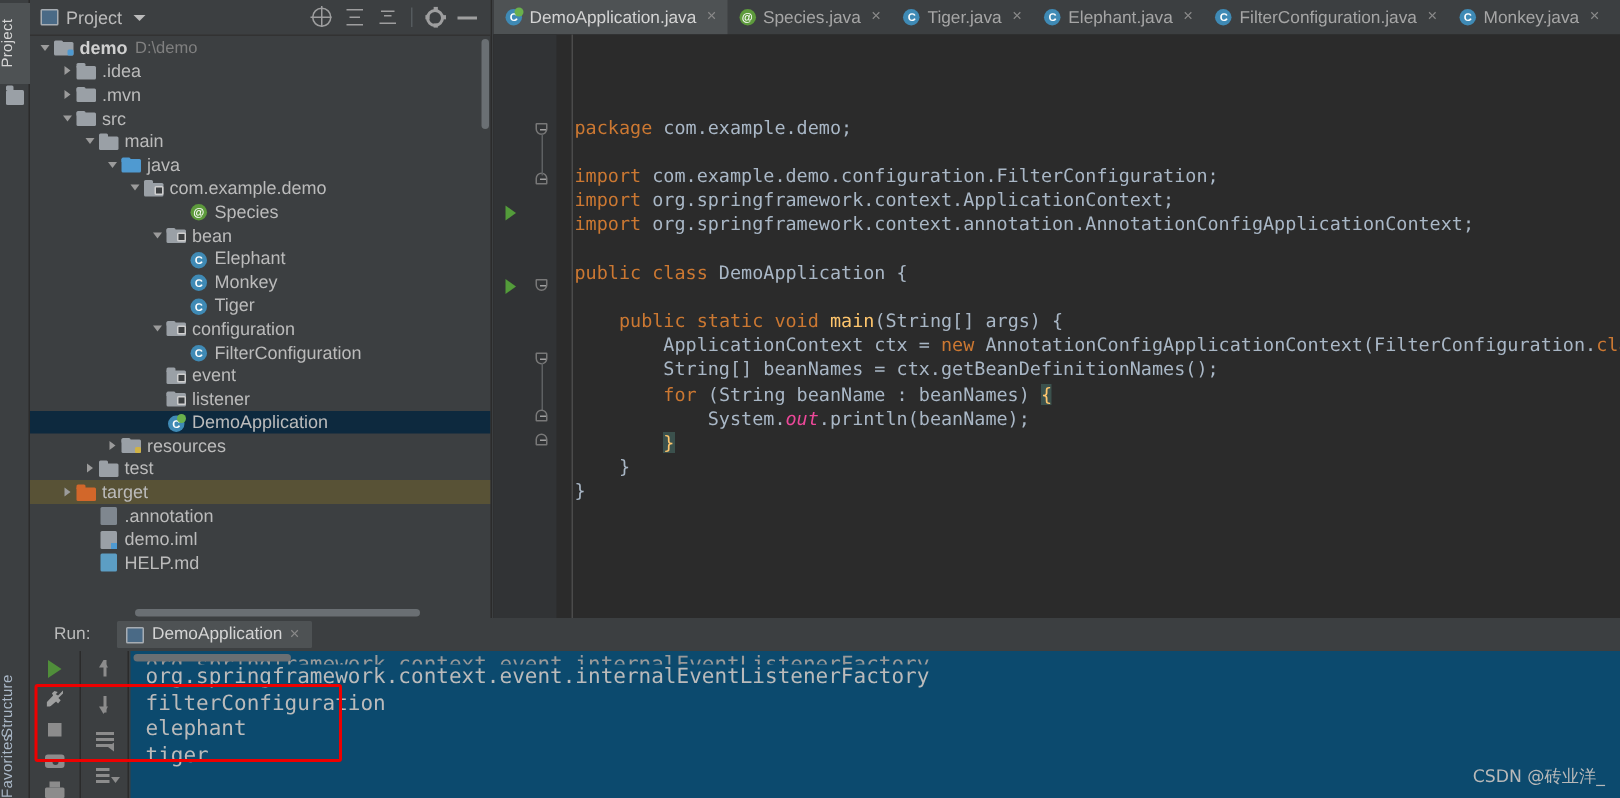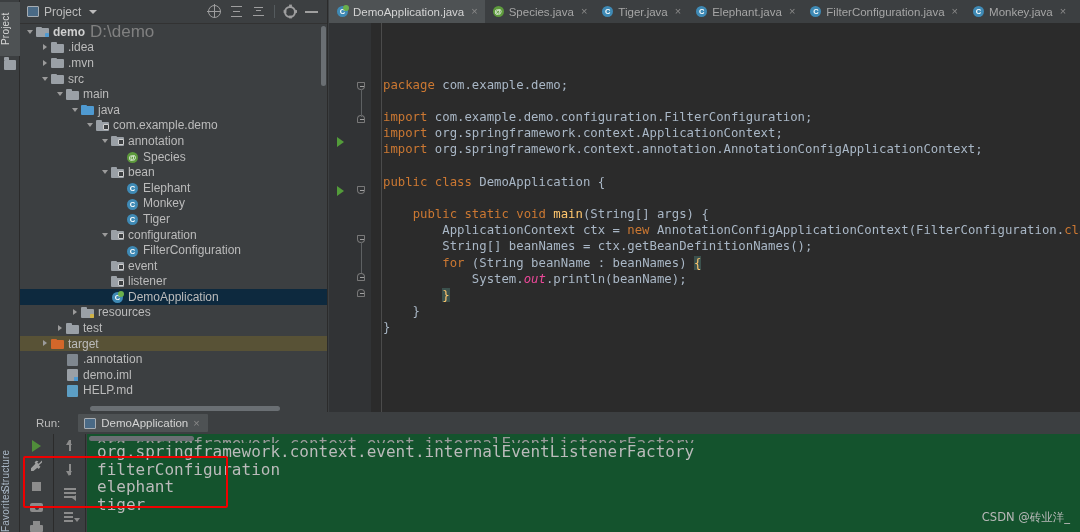--- a/index.html
+++ b/index.html
@@ -128,21 +128,21 @@
   .fileico { width:11px; height:12px; background:#a8aeb4; border-radius:1px; margin-left:1px; }
   .fileico.git { background:#7f878f; }
   .fileico.iml { background:#9aa0a6; }
   .fileico.iml::after { content:""; position:absolute; right:0; bottom:0; width:4px;height:4px;background:#4f9ad1;}
   .fileico.md { background:#5c9ec4; }
   .fileico.md::after { content:""; position:absolute; left:1px; bottom:1px; font-size:4px;color:#fff;}
   .fileico.sh { background:#6d7279; }
   .fileico.sh::after { content:""; position:absolute; left:2px; top:3px; border-left:4px solid #cfcfcf; border-top:3px solid transparent; border-bottom:3px solid transparent;}
   .tlabel { color: #bbbbbb; }
   .tlabel.b { font-weight: bold; color: #d0d0d0; }
-  .tpath { color: #808080; margin-left: 5px; font-size: 17px; }
+  .tpath { color: #808080; margin-left: 5px; font-size: 11px; }
   .tree-scroll {
     position:absolute; right:1px; top:2px; width:5px; height:60px;
     background:#6a6f73; border-radius:3px;
   }
   .tree-hscroll {
     position:absolute; left:70px; bottom:1px; width:190px; height:5px;
     background:#6a6f73; border-radius:3px;
   }
 
   
@@ -265,22 +265,22 @@
     box-shadow:0 4px 0 #9a9a9a, 0 8px 0 #9a9a9a;}
   .ic-wrap::after { content:""; position:absolute; left:9px; top:9px; width:0;height:0;
     border-right:4px solid #9a9a9a; border-top:3px solid transparent; border-bottom:3px solid transparent;}
   .ic-scroll::before { content:""; position:absolute; left:1px; top:2px; width:9px;height:1.5px;background:#9a9a9a;
     box-shadow:0 4px 0 #9a9a9a, 0 8px 0 #9a9a9a;}
   .ic-scroll::after { content:""; position:absolute; left:11px; top:8px; width:0;height:0;
     border-top:4px solid #9a9a9a; border-left:3px solid transparent; border-right:3px solid transparent;}
 
   .console {
     position: absolute; left: 67px; top: 0; right: 0; bottom: 0;
-    background: #14532d; overflow: hidden;
-    font-family: "DejaVu Sans Mono", monospace; font-size: 16px;
+    background: #0c4a6e; overflow: hidden;
+    font-family: "DejaVu Sans Mono", monospace; font-size: 14px;
     line-height: 17.5px; color: #bbbbbb; padding: 1px 0 0 10px;
   }
   .cline { height: 17.5px; white-space: pre; }
   .cline.clipped { height: 8px; overflow: hidden; color: #9a9a9a; }
   .hlbox {
     position: absolute; left: 3px; top: 22px; width: 205px; height: 52px;
     border: 2.5px solid #ee0000; border-radius: 2px; pointer-events: none;
   }
   .con-scroll {
     position:absolute; left:2px; top:2px; width:105px; height:5px;
@@ -390,28 +390,20 @@
           </span>
           <span class="tlabel">java</span>
         </div>
         <div class="trow">
           <span style="display:inline-block;width:66px;flex:0 0 auto;"></span>
           <span class="arrow d"></span>
           <span class="fico">
             <span class="folder pkg" style="display:block;position:relative;width:13px;"></span>
           </span>
           <span class="tlabel">com.example.demo</span>
-        </div>
-        <div class="trow">
-          <span style="display:inline-block;width:81px;flex:0 0 auto;"></span>
-          <span class="arrow d"></span>
-          <span class="fico">
-            <span class="folder pkg" style="display:block;position:relative;width:13px;"></span>
-          </span>
-          <span class="tlabel">annotation</span>
         </div>
         <div class="trow">
           <span style="display:inline-block;width:96px;flex:0 0 auto;"></span>
           <span class="arrow"></span>
           <span class="fico">
             <span class="cls ann" style="display:block;position:relative;">@</span>
           </span>
           <span class="tlabel">Species</span>
         </div>
         <div class="trow">

